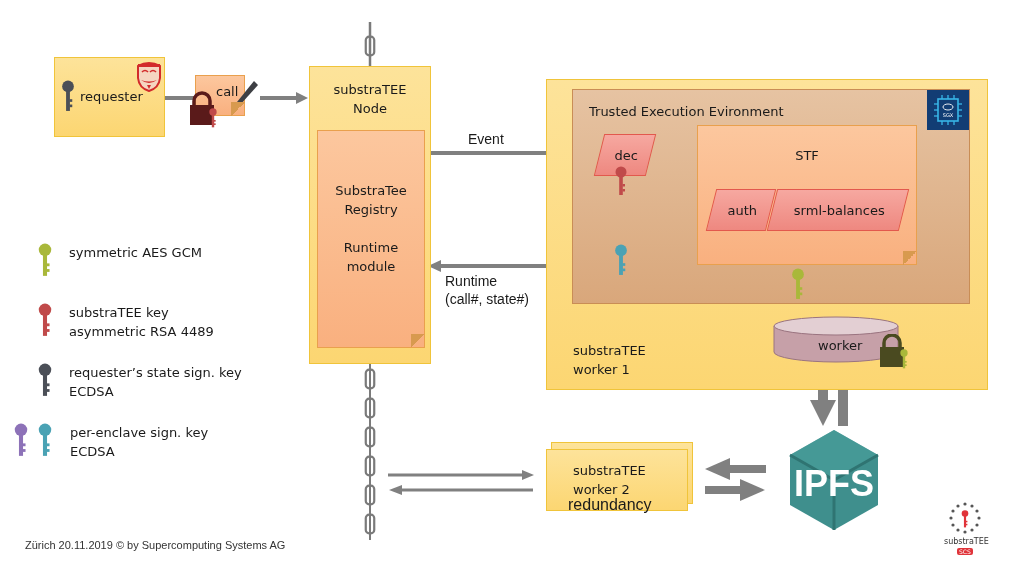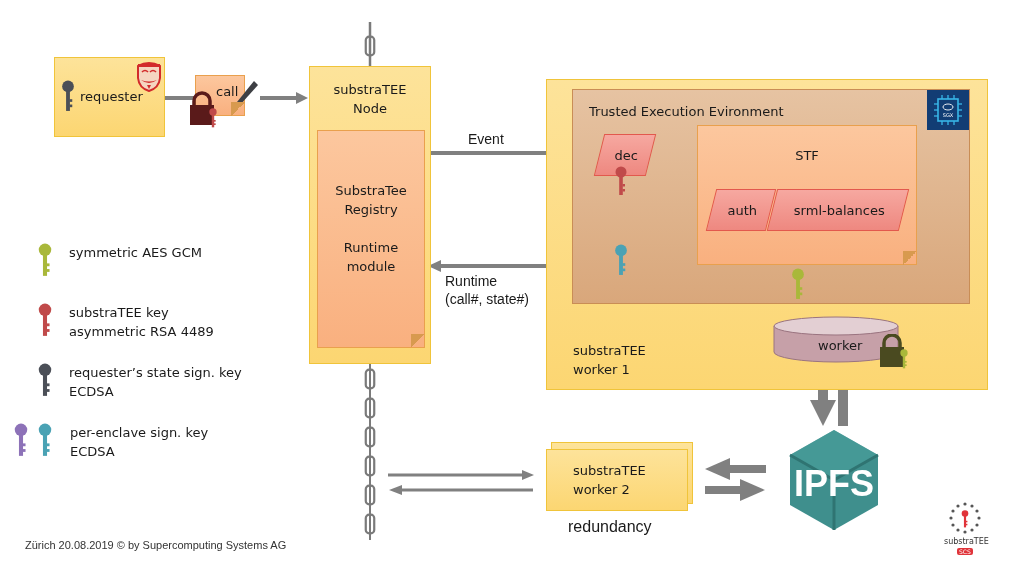--- a/index.html
+++ b/index.html
@@ -218,21 +218,21 @@
     </g>
 </svg>
 
 <div class="abs ybox" style="left:551px;top:442px;width:142px;height:62px;"></div>
 <div class="abs ybox" style="left:546px;top:449px;width:142px;height:62px;">
   <div class="abs txt13" style="left:26px;top:11px;">
     <div>substraTEE</div>
     <div>worker 2</div>
   </div>
 </div>
-<span class="abs" style="left:568px;top:518px;font-size:16px;font-family:'Liberation Sans',sans-serif;">redundancy</span>
+<span class="abs" style="left:568px;top:496px;font-size:16px;font-family:'Liberation Sans',sans-serif;">redundancy</span>
 
 <svg width="96" height="104" style="left:786px;top:428px;">
   <polygon points="48,2 92,27 92,77 48,102 4,77 4,27" fill="#3f8f8d"></polygon>
   <polygon points="48,2 92,27 48,52 4,27" fill="#4aa09d" opacity="0.6"></polygon>
   <line x1="48" y1="52" x2="48" y2="102" stroke="#2f7472" stroke-width="3"></line>
   <line x1="48" y1="52" x2="92" y2="27" stroke="#2f7472" stroke-width="3"></line>
   <line x1="48" y1="52" x2="4" y2="27" stroke="#2f7472" stroke-width="3"></line>
   <text x="48" y="68" font-size="36" font-weight="bold" fill="#ffffff" text-anchor="middle" font-family="Liberation Sans, sans-serif">IPFS</text>
 </svg>
 
@@ -270,21 +270,21 @@
     <svg width="14" height="34" style="left:24px;top:0;fill:#4aa2b4;">
         <use href="#key" width="14" height="34"></use>
       </svg>
     <div class="abs txt13" style="left:56px;top:0;white-space:nowrap;">
       <div>per-enclave sign. key</div>
       <div>ECDSA</div>
     </div>
   </div>
 </div>
 
-<span class="abs" style="left:25px;top:539px;font-size:11px;color:#333;font-family:'Liberation Sans',sans-serif;">Zürich 20.08.2019 © by Supercomputing Systems AG</span>
+<span class="abs" style="left:25px;top:539px;font-size:11px;color:#333;font-family:'Liberation Sans',sans-serif;">Zürich 20.11.2019 © by Supercomputing Systems AG</span>
 
 <div class="abs" style="left:940px;top:500px;width:50px;height:60px;">
   <svg width="50" height="40">
     <g fill="#555">
       <circle cx="25" cy="4" r="1.6"></circle>
         <circle cx="32" cy="6" r="1.6"></circle>
         <circle cx="37" cy="11" r="1.6"></circle>
         <circle cx="39" cy="18" r="1.6"></circle>
       <circle cx="37" cy="25" r="1.6"></circle>
         <circle cx="32" cy="30" r="1.6"></circle>

